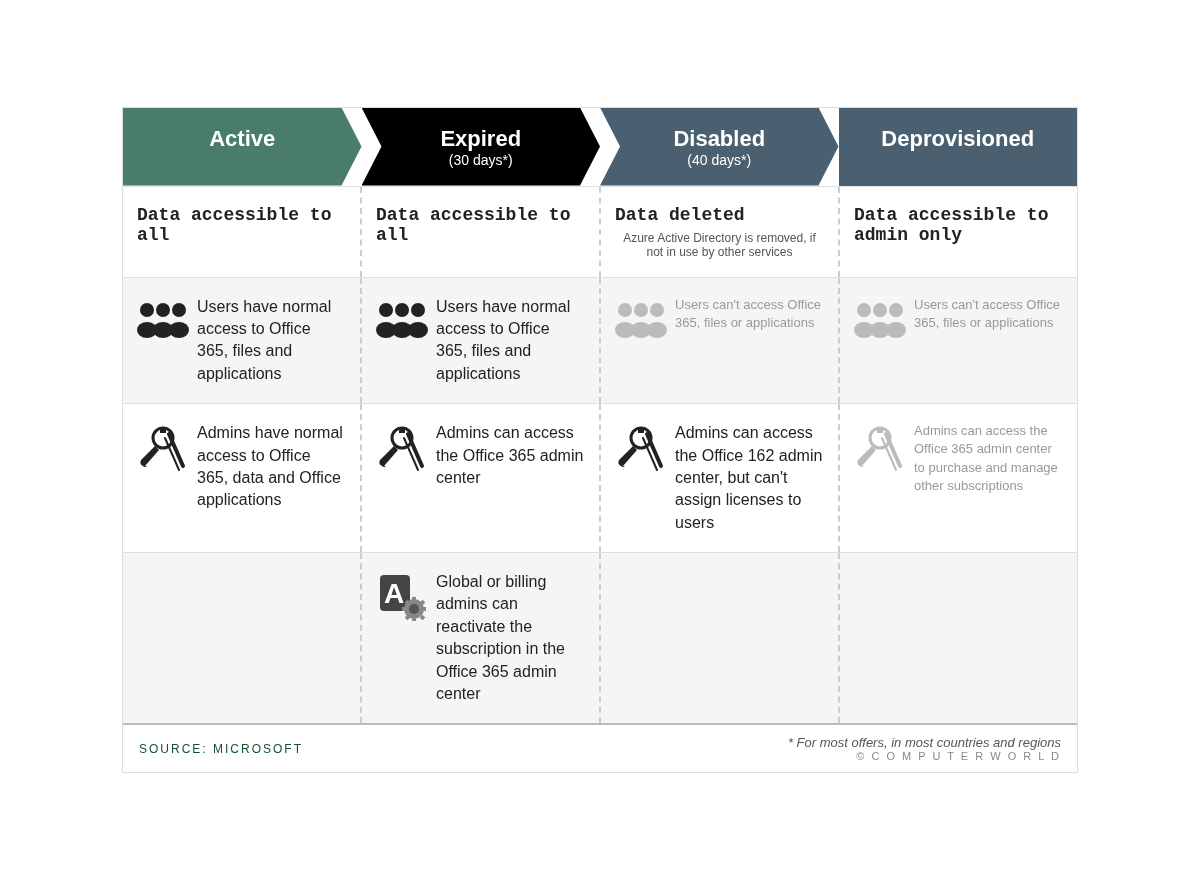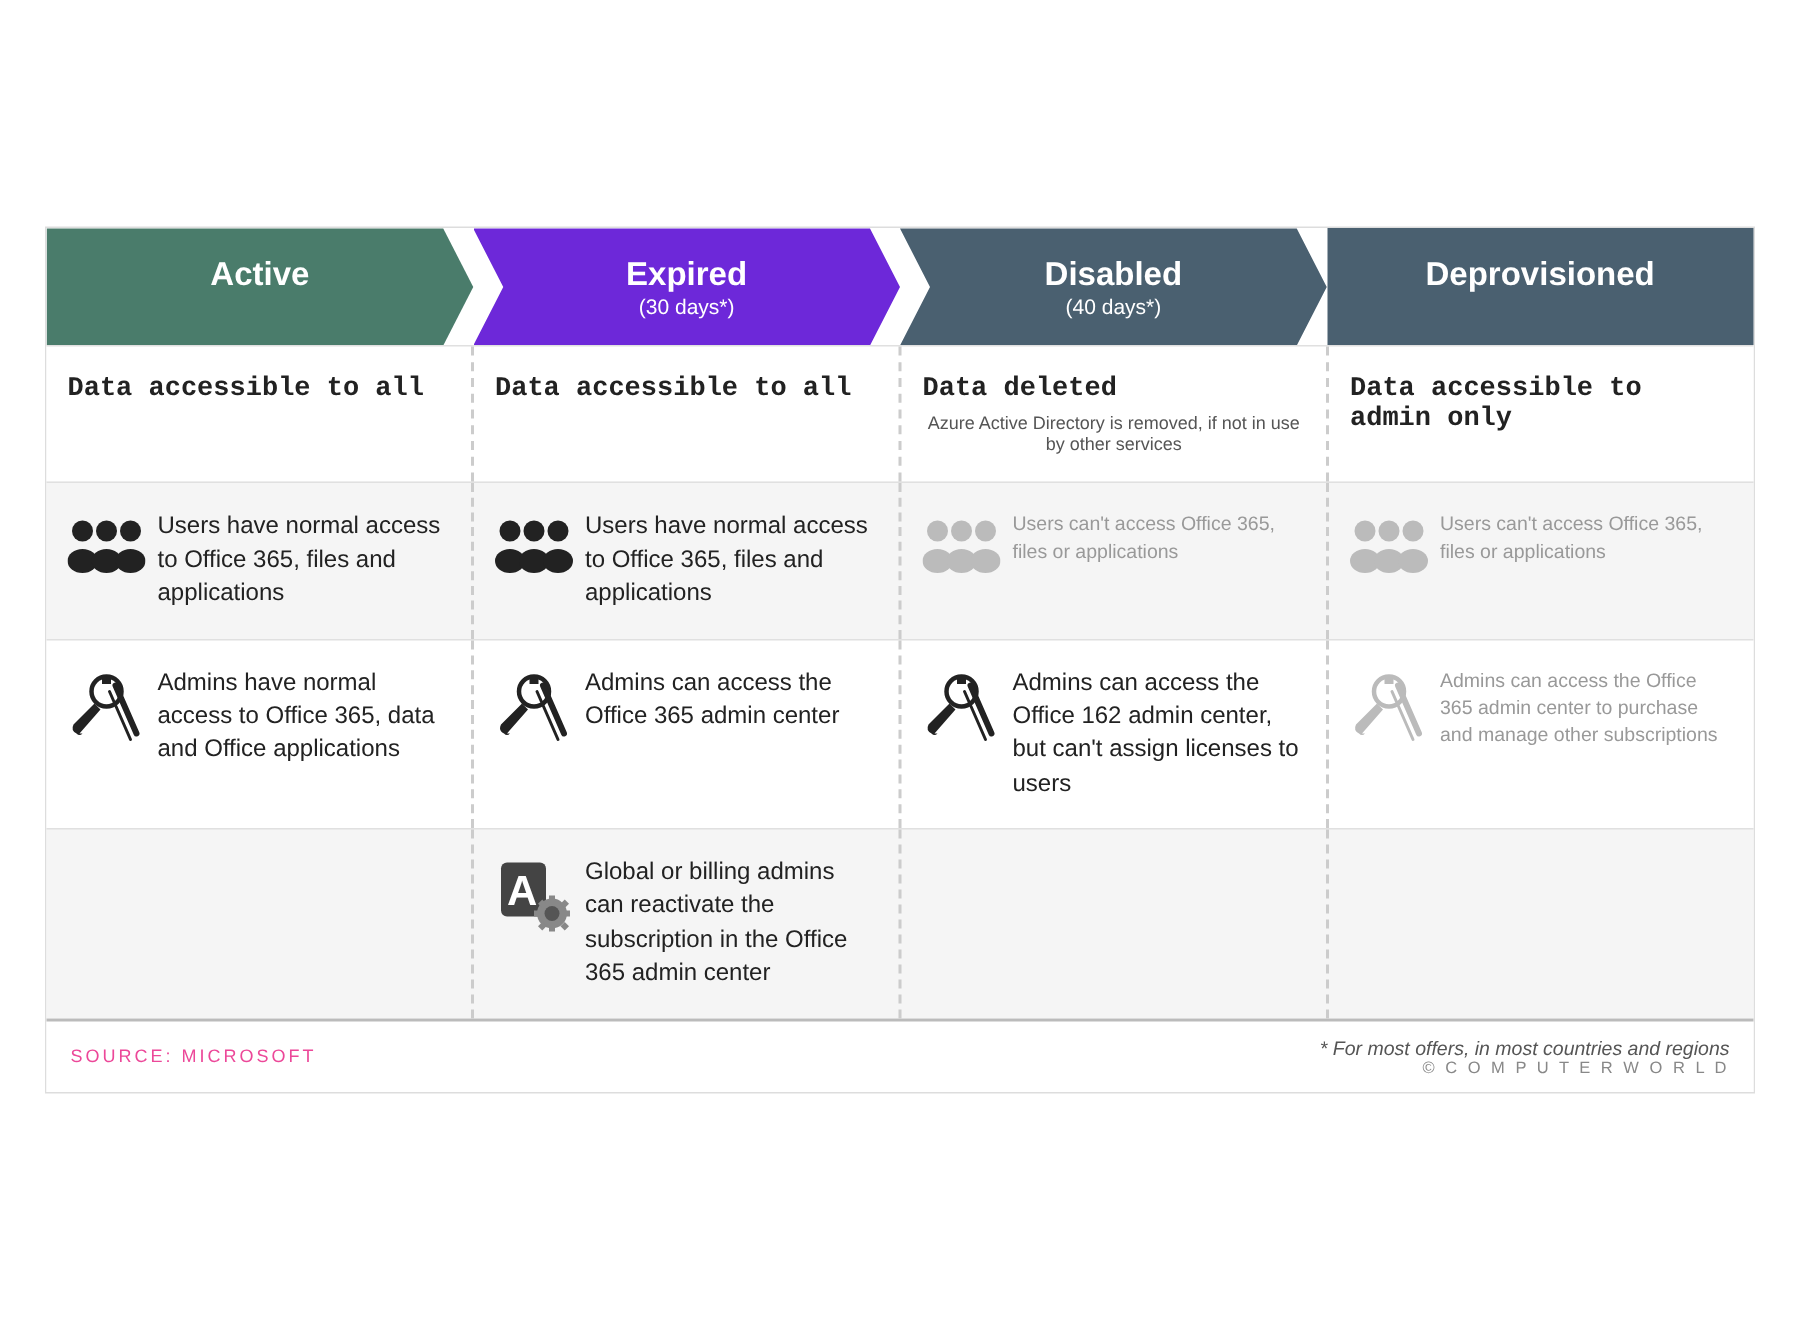--- a/index.html
+++ b/index.html
@@ -8,21 +8,21 @@
       font-family: Arial, sans-serif;
       width: 1200px;
       height: 880px;
       overflow: hidden;
       display: flex;
       flex-direction: column;
       align-items: center;
       justify-content: center;
     }
     .container {
-      width: 1140px;
+      width: 956px;
       background: #fff;
       border: 1px solid #ddd;
     }
     
     .header-row {
       display: flex;
       flex-direction: row;
     }
     .header-cell {
       flex: 1;
@@ -31,21 +31,21 @@
       color: #fff;
       font-weight: bold;
       font-size: 22px;
       position: relative;
     }
     .header-cell .subtitle {
       font-size: 14px;
       font-weight: normal;
     }
     .header-active { background: #4a7c6b; }
-    .header-expired { background: #6d28d9; }
+    .header-expired { background: #000000; }
     .header-disabled { background: #4a6070; }
     .header-deprovisioned { background: #4a6070; }
 
     
     .arrow-right {
       clip-path: polygon(0 0, calc(100% - 20px) 0, 100% 50%, calc(100% - 20px) 100%, 0 100%, 20px 50%);
     }
     .arrow-right-first {
       clip-path: polygon(0 0, calc(100% - 20px) 0, 100% 50%, calc(100% - 20px) 100%, 0 100%);
     }
@@ -112,21 +112,21 @@
     .footer {
       border-top: 2px solid #bbb;
       padding: 10px 16px;
       display: flex;
       justify-content: space-between;
       align-items: center;
       background: #fff;
     }
     .footer-left {
       font-size: 12px;
-      color: #ec4899;
+      color: #14532d;
       letter-spacing: 2px;
       text-transform: uppercase;
     }
     .footer-right {
       text-align: right;
     }
     .footer-right .note {
       font-size: 13px;
       color: #555;
       font-style: italic;

